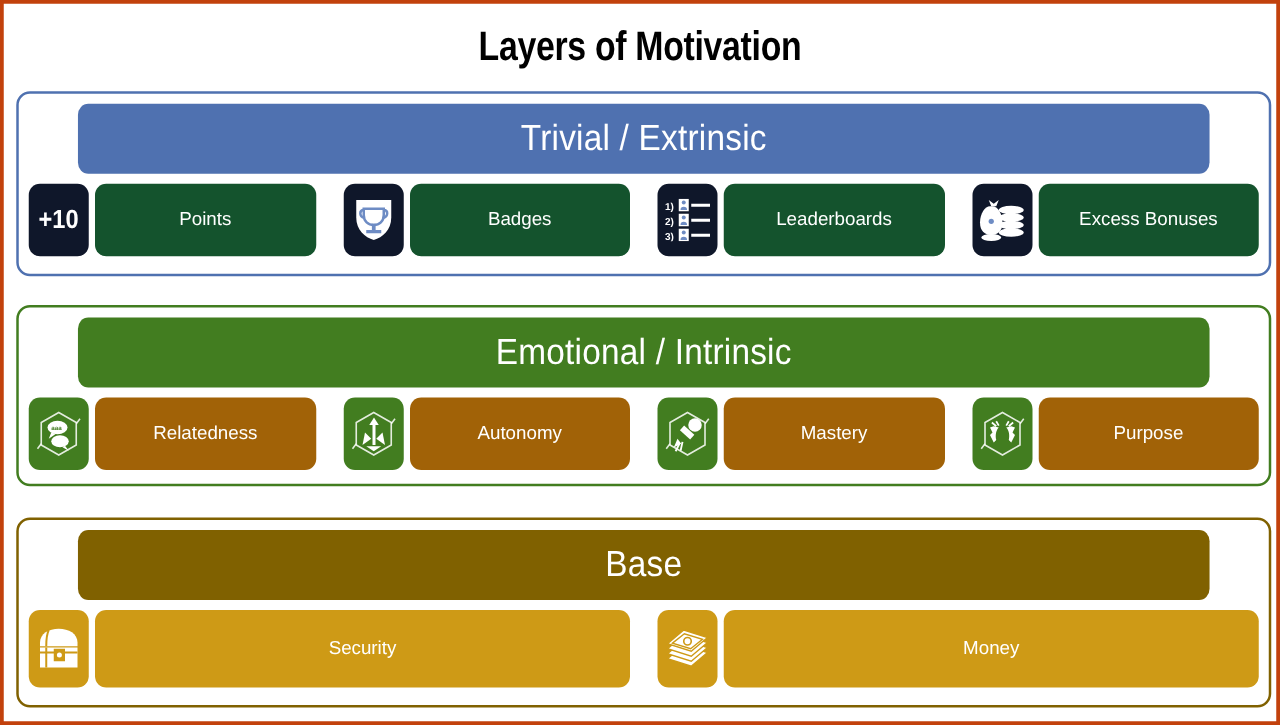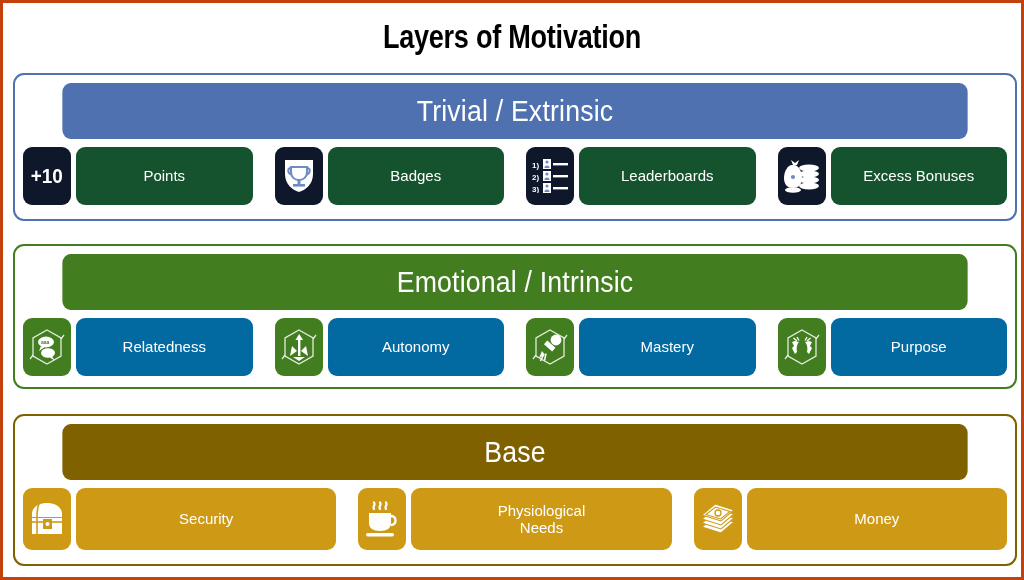--- a/index.html
+++ b/index.html
@@ -128,21 +128,21 @@
   
   #layer-0 { top: 70px;  height: 148px; border-color: #4F71B0; }
   #layer-0 .layer-header { background: #4F71B0; }
   #layer-0 .item-icon    { background: #0f172a; }
   #layer-0 .item-label   { background: #14532d; }
 
   
   #layer-1 { top: 241px; height: 145px; border-color: #427D20; }
   #layer-1 .layer-header { background: #427D20; }
   #layer-1 .item-icon    { background: #427D20; }
-  #layer-1 .item-label   { background: #0369a1; }
+  #layer-1 .item-label   { background: #a16207; }
 
   
   #layer-2 { top: 411px; height: 152px; border-color: #806100; }
   #layer-2 .layer-header { background: #806100; }
   #layer-2 .item-icon    { background: #CE9A16; }
   #layer-2 .item-label   { background: #CE9A16; }
   #layer-2 .items-row    { height: 62px; }
 </style>
 </head>
 <body>
@@ -326,36 +326,20 @@
               <path d="M4 22 L34 22"></path>
             </g>
             <rect x="15" y="19" width="9" height="10" fill="#CE9A16"></rect>
             <circle cx="19.5" cy="24" r="2" fill="#ffffff"></circle>
           </svg>
         </div>
         <div class="item-label">Security</div>
       </div>
 
 
-      <div class="item-cell">
-        <div class="item-icon">
-          <svg width="36" height="38" viewBox="0 0 36 38" aria-hidden="true">
-            <g stroke="#ffffff" stroke-width="2.2" fill="none" stroke-linecap="round">
-              <path d="M10 9 C8 6.5 12 5.5 10 2.5"></path>
-              <path d="M16 9 C14 6.5 18 5.5 16 2.5"></path>
-              <path d="M22 9 C20 6.5 24 5.5 22 2.5"></path>
-            </g>
-            <path d="M5 13 H27 V23 C27 28 23 31 16 31 C9 31 5 28 5 23 Z" fill="#ffffff"></path>
-            <path d="M27 16 C33 16 33 25 27 25" fill="none" stroke="#ffffff" stroke-width="2.4"></path>
-            <rect x="2" y="33" width="28" height="3.4" rx="1.7" fill="#ffffff"></rect>
-          </svg>
-        </div>
-        <div class="item-label">Physiological
-Needs</div>
-      </div>
 
       <div class="item-cell">
         <div class="item-icon">
           <svg width="38" height="36" viewBox="0 0 38 36" aria-hidden="true">
             <g fill="#ffffff" stroke="#CE9A16" stroke-width="1.1">
               <path d="M3 26 L16 15 L35 21 L22 32 Z"></path>
               <path d="M3 22 L16 11 L35 17 L22 28 Z"></path>
               <path d="M3 18 L16 7  L35 13 L22 24 Z"></path>
               <path d="M3 14 L16 3  L35 9  L22 20 Z"></path>
             </g>

